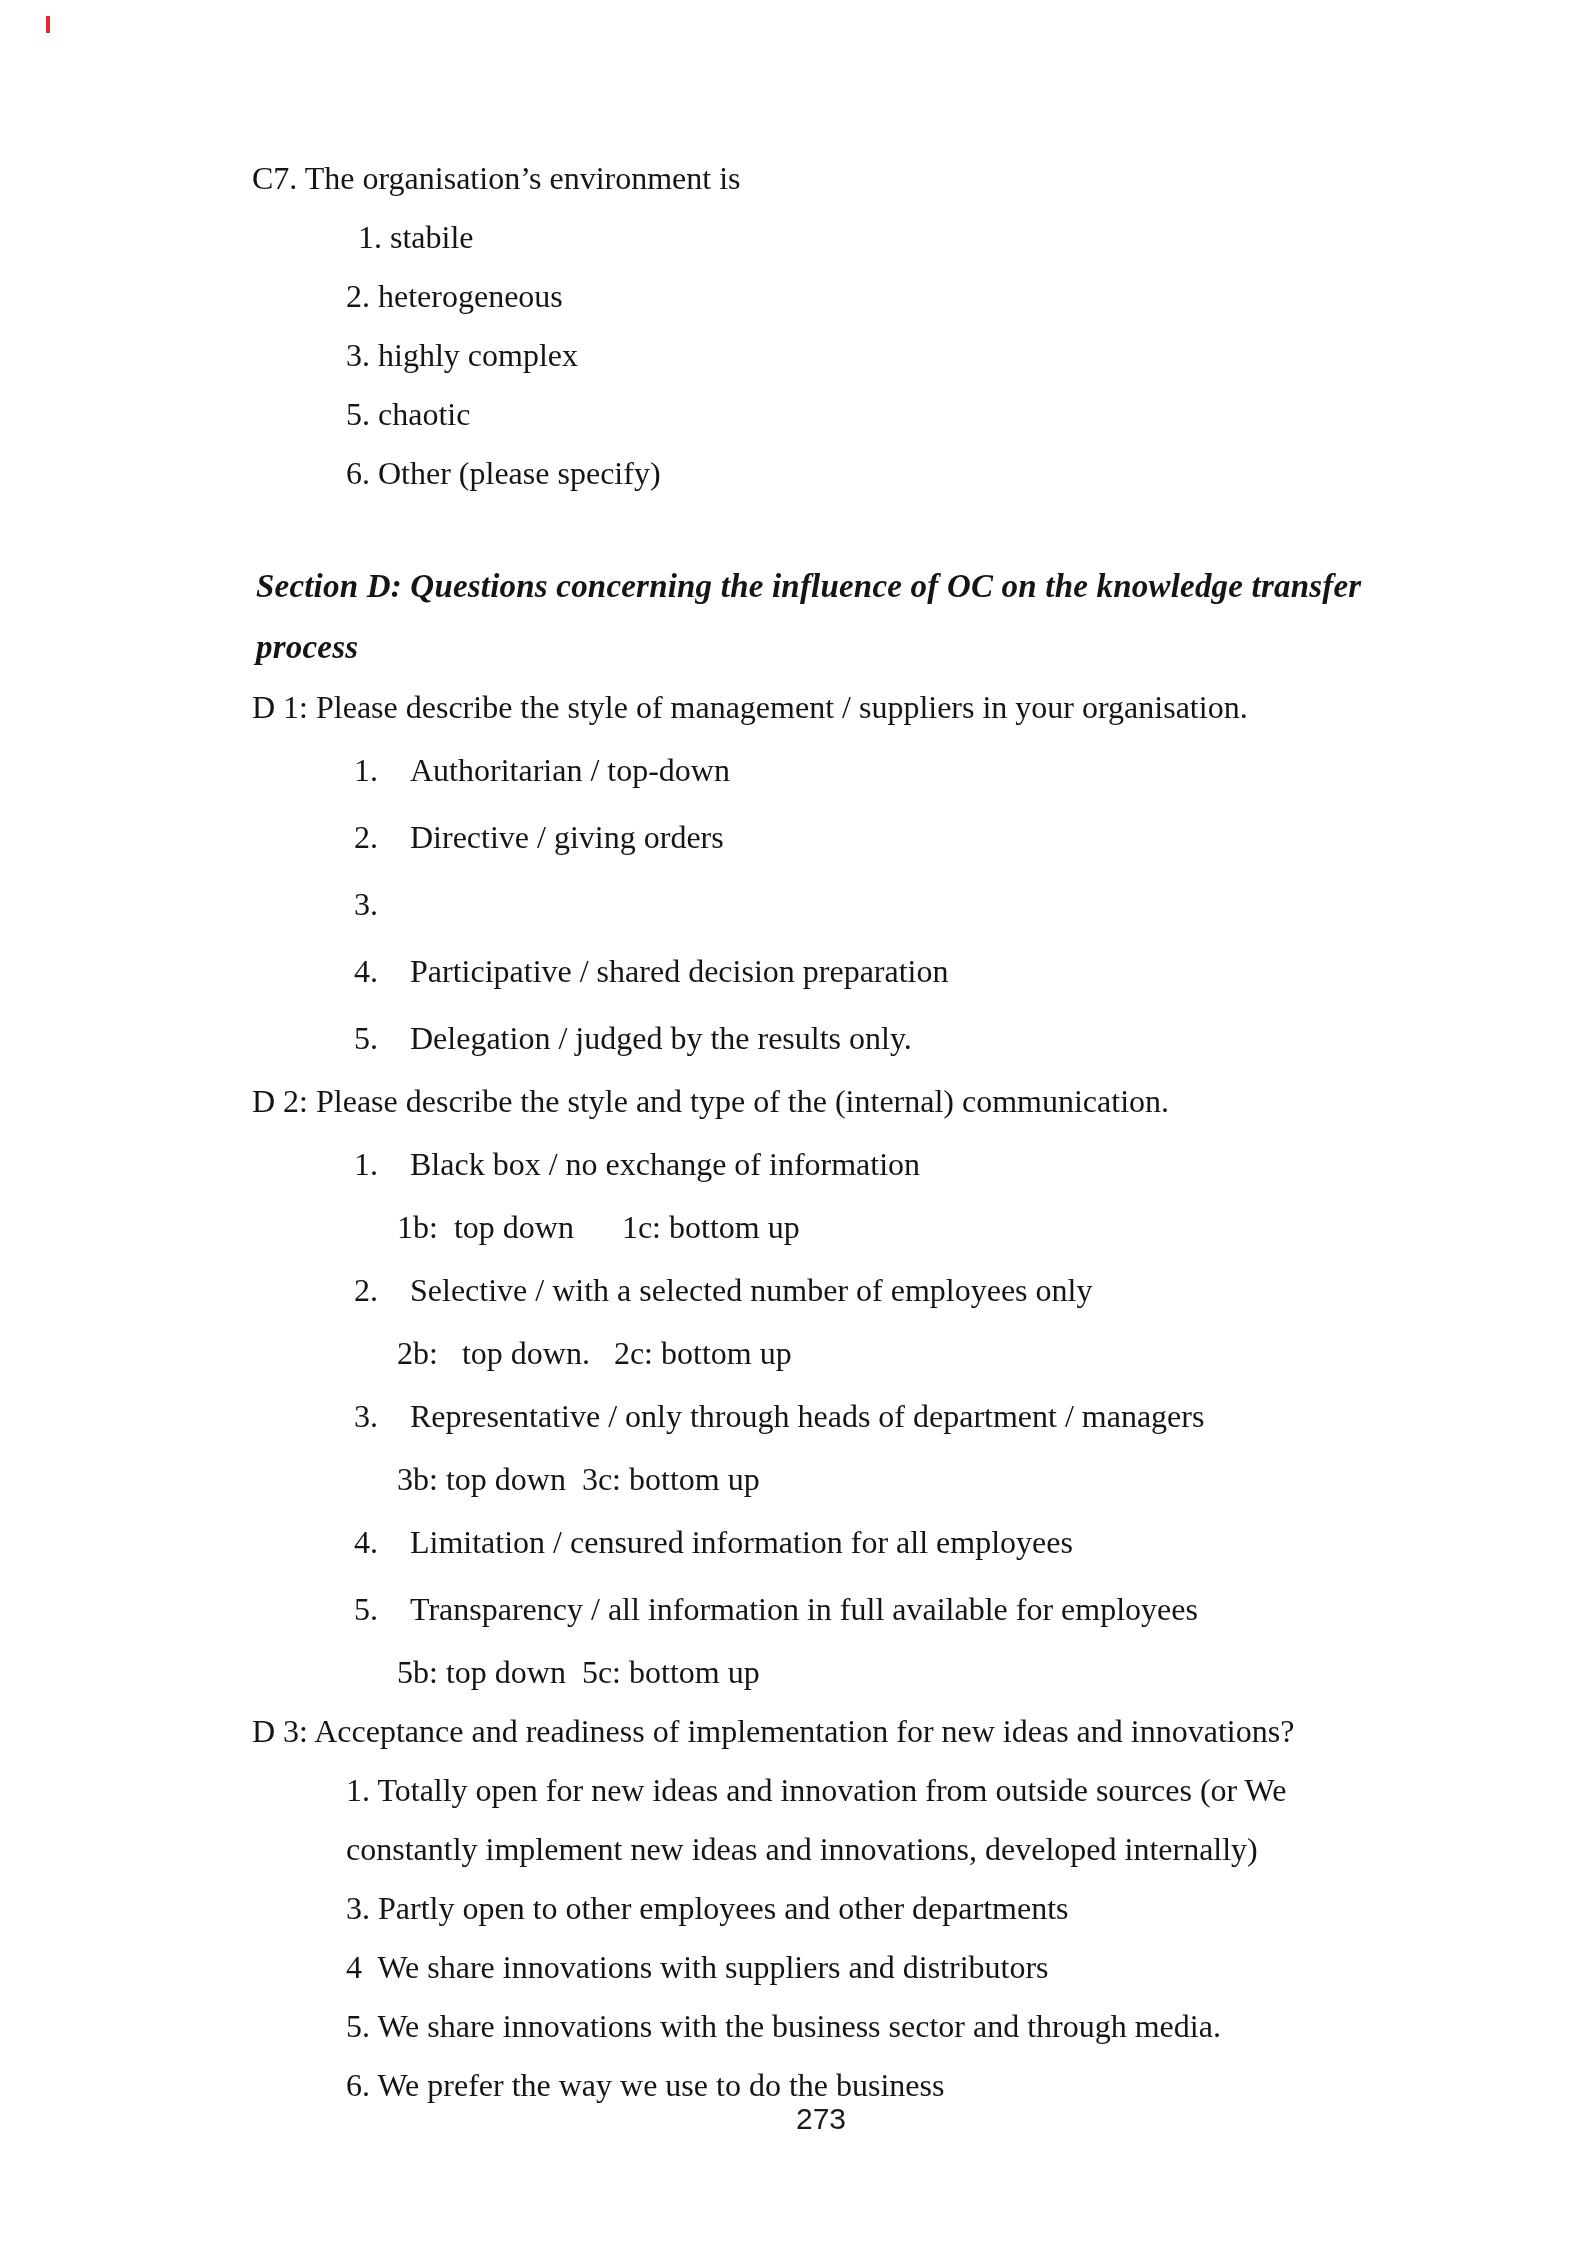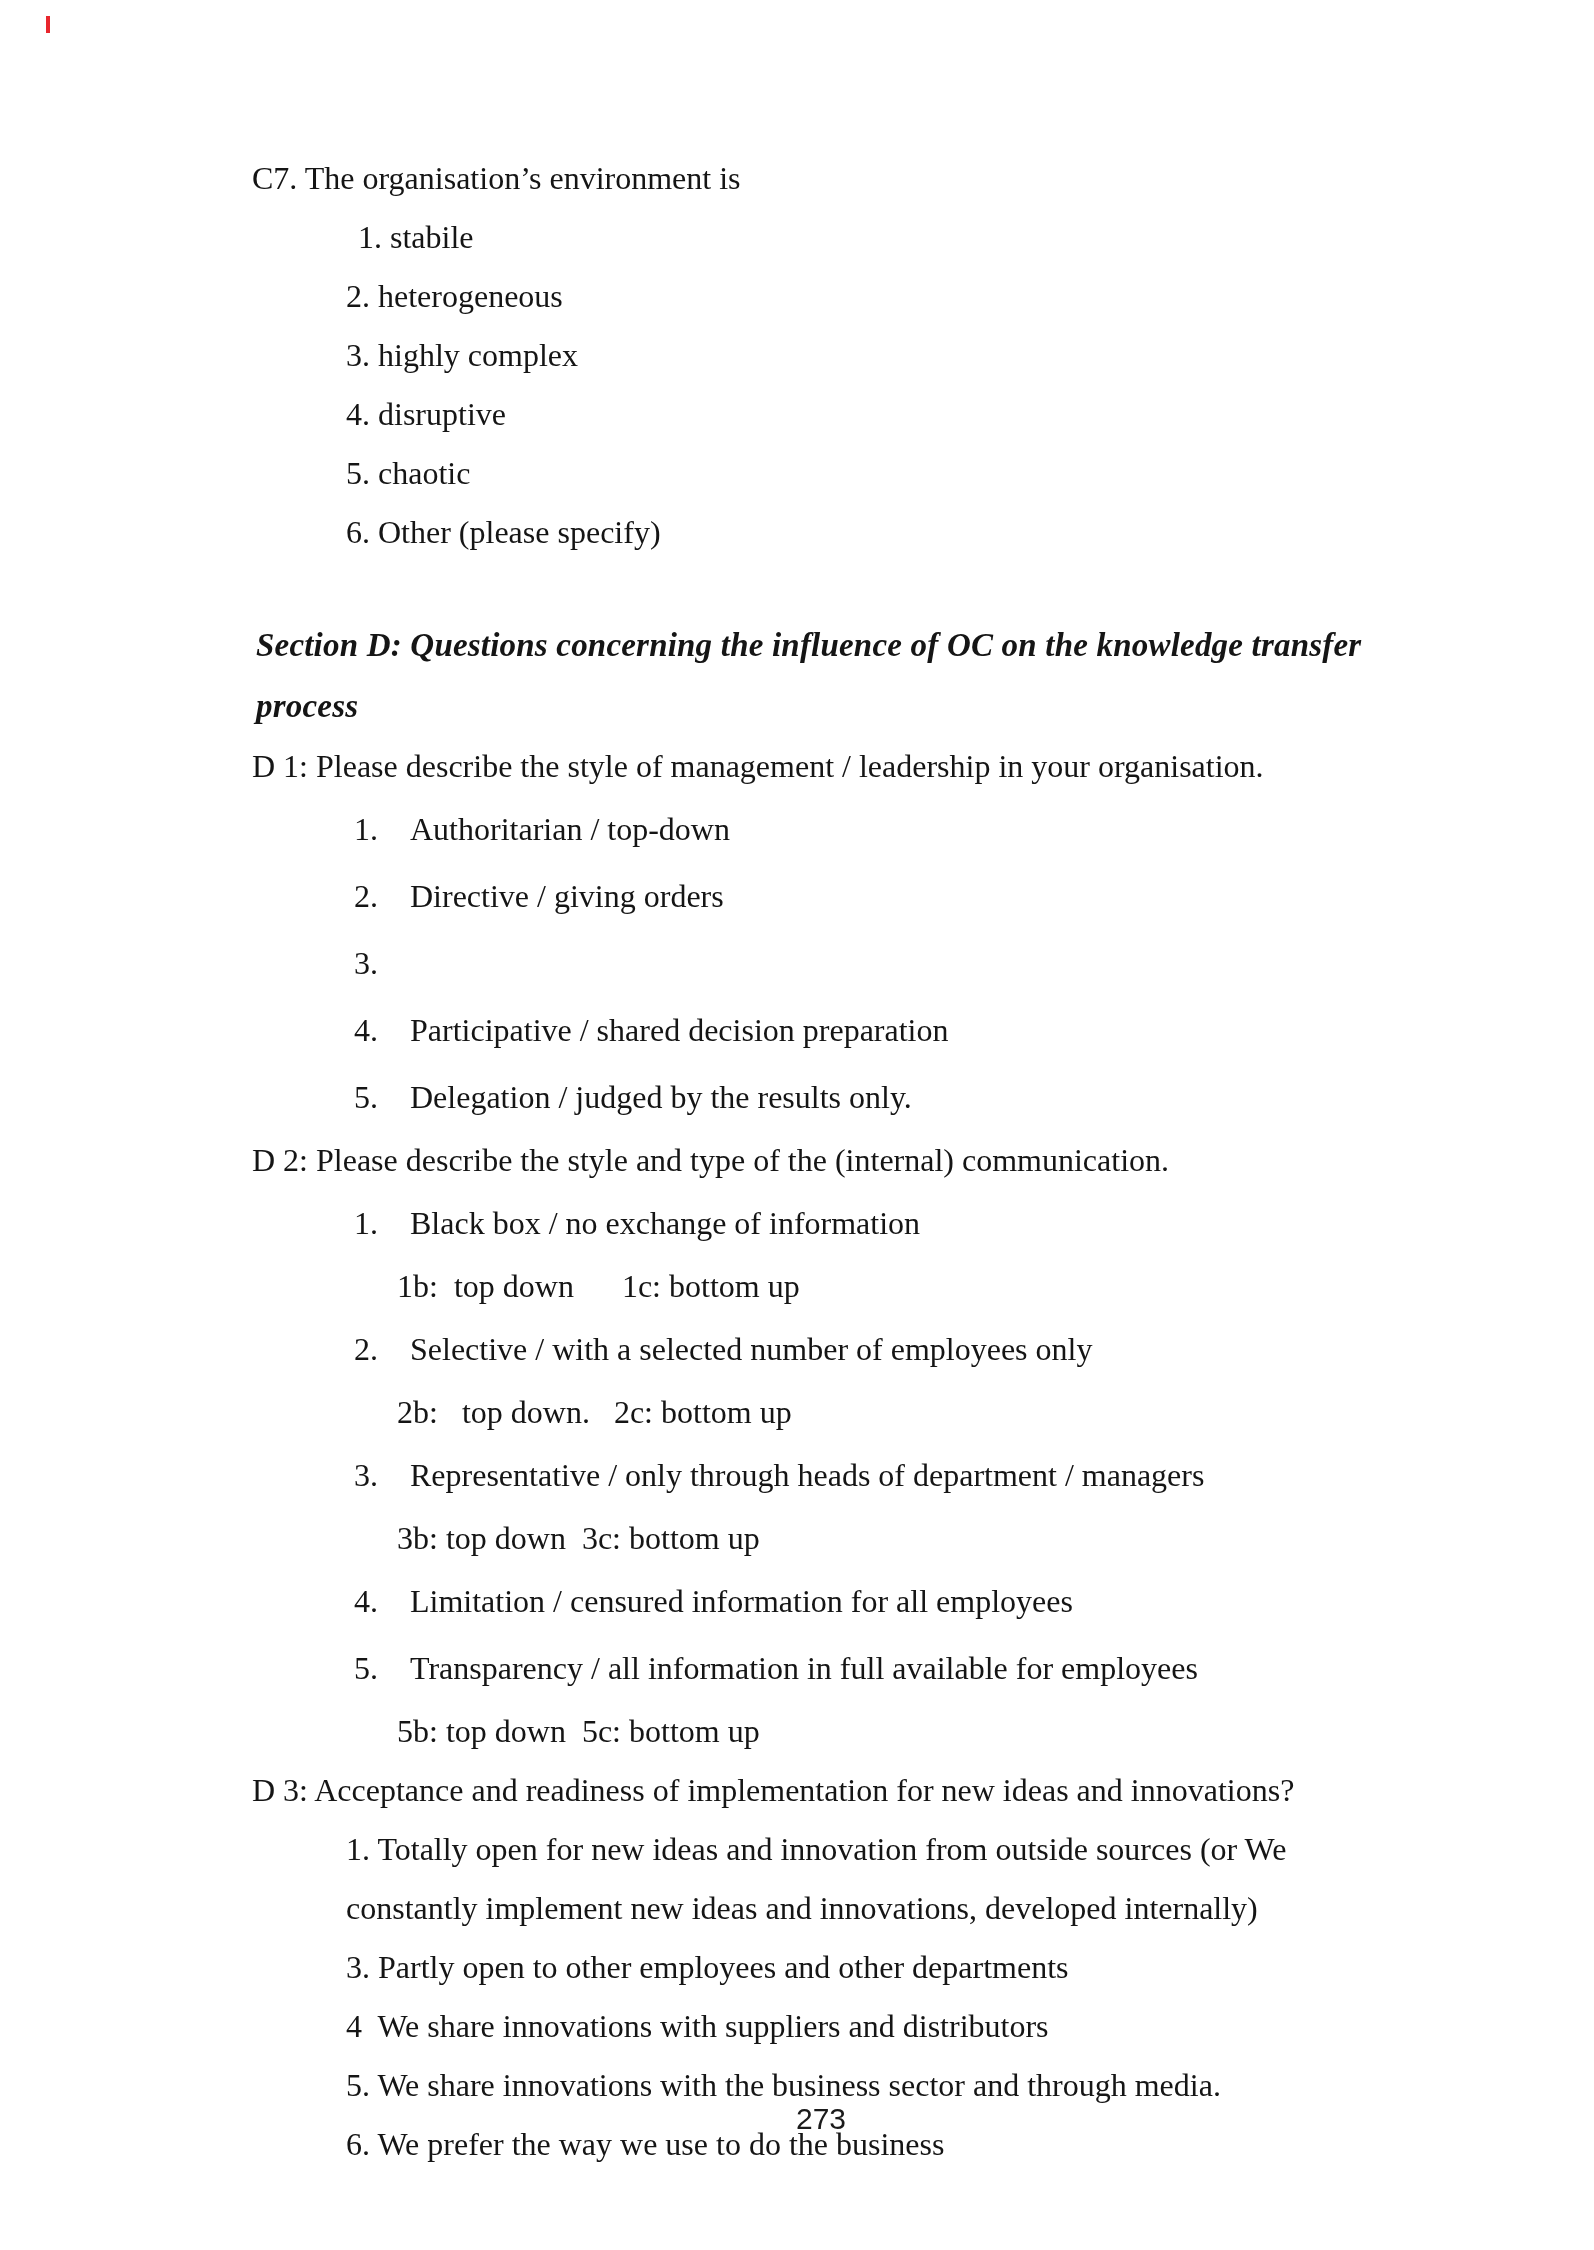--- a/index.html
+++ b/index.html
@@ -58,30 +58,29 @@
 
 <div class="page">
   <div class="edge-artifact"></div>
 
   <div class="content">
 
     <div class="line">C7. The organisation’s environment is</div>
     <div class="line indent-first">1. stabile</div>
     <div class="line indent">2. heterogeneous</div>
     <div class="line indent">3. highly complex</div>
-    <div class="line indent">4. disruptive</div>
     <div class="line indent">5. chaotic</div>
     <div class="line indent">6. Other (please specify)</div>
 
     <div class="section-heading">
       <div class="line">Section D: Questions concerning the influence of OC on the knowledge transfer</div>
       <div class="line">process</div>
     </div>
 
-    <div class="line">D 1: Please describe the style of management / leadership in your organisation.</div>
+    <div class="line">D 1: Please describe the style of management / suppliers in your organisation.</div>
     <div class="num-row">
       <span class="num">1.</span>
       <span class="row-text line">Authoritarian / top-down</span>
     </div>
     <div class="num-row">
       <span class="num">2.</span>
       <span class="row-text line">Directive / giving orders</span>
     </div>
     <div class="num-row">
       <span class="num">3.</span>

